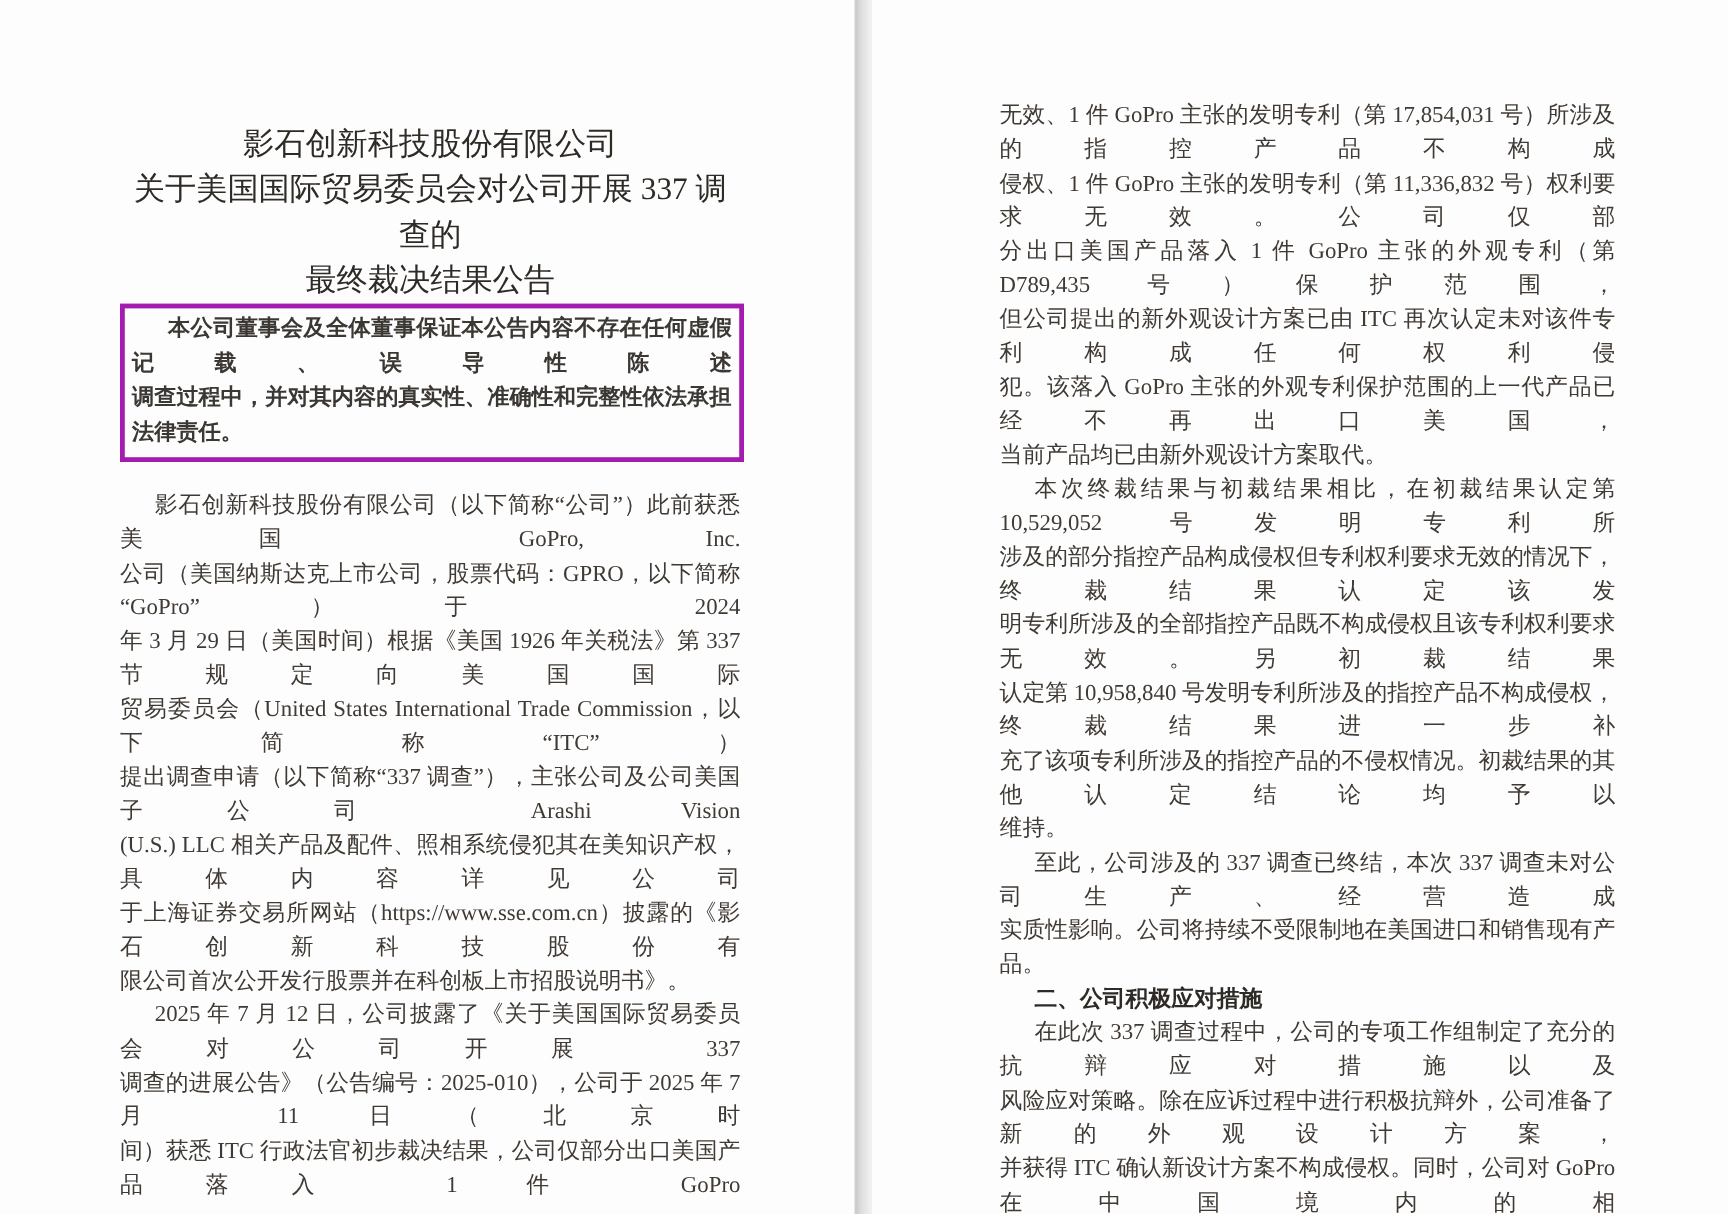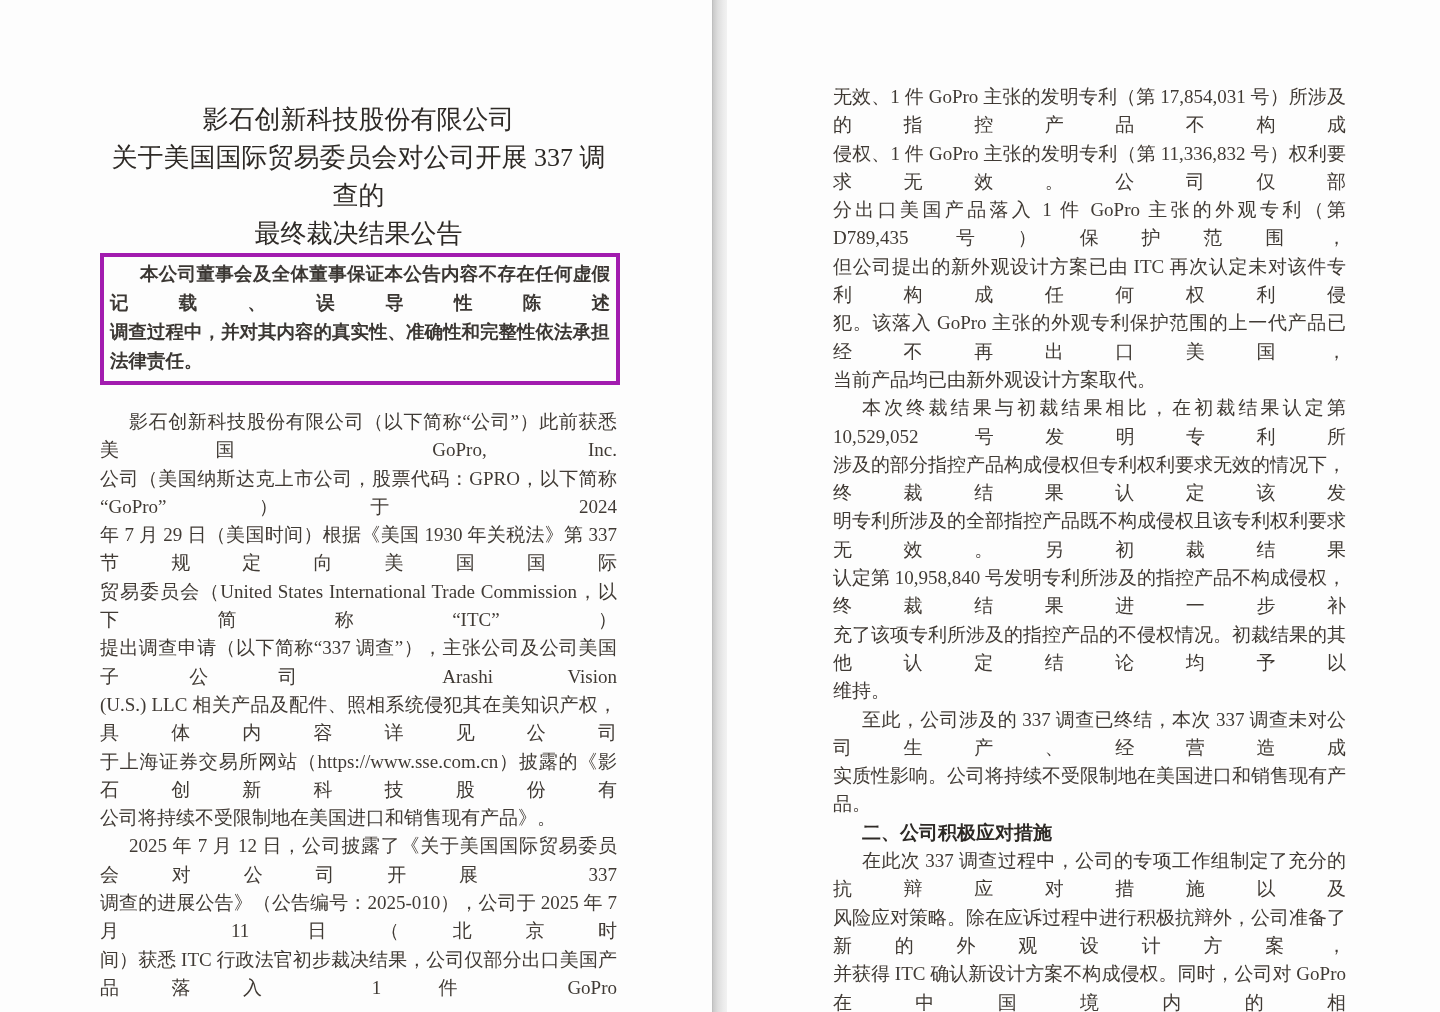--- a/index.html
+++ b/index.html
@@ -119,26 +119,26 @@
       </div>
 
       <div class="declaration">
         <div class="decl-line indent">本公司董事会及全体董事保证本公告内容不存在任何虚假记载、误导性陈述</div>
         <div class="decl-line last">调查过程中，并对其内容的真实性、准确性和完整性依法承担法律责任。</div>
       </div>
 
       <div class="bodytext left-body">
           <div class="bline just indent">影石创新科技股份有限公司（以下简称“公司”）此前获悉美国 GoPro, Inc.</div>
           <div class="bline just">公司（美国纳斯达克上市公司，股票代码：GPRO，以下简称“GoPro”）于 2024</div>
-          <div class="bline just">年 7 月 29 日（美国时间）根据《美国 1930 年关税法》第 337 节规定向美国国际</div>
+          <div class="bline just">年 3 月 29 日（美国时间）根据《美国 1926 年关税法》第 337 节规定向美国国际</div>
           <div class="bline just">贸易委员会（United States International Trade Commission，以下简称“ITC”）</div>
           <div class="bline just">提出调查申请（以下简称“337 调查”），主张公司及公司美国子公司 Arashi Vision</div>
           <div class="bline just">(U.S.) LLC 相关产品及配件、照相系统侵犯其在美知识产权，具体内容详见公司</div>
           <div class="bline just">于上海证券交易所网站（https://www.sse.com.cn）披露的《影石创新科技股份有</div>
-          <div class="bline leftal">公司将持续不受限制地在美国进口和销售现有产品》。</div>
+          <div class="bline leftal">限公司首次公开发行股票并在科创板上市招股说明书》。</div>
           <div class="bline just indent">2025 年 7 月 12 日，公司披露了《关于美国国际贸易委员会对公司开展 337</div>
           <div class="bline just">调查的进展公告》（公告编号：2025-010），公司于 2025 年 7 月 11 日（北京时</div>
           <div class="bline just">间）获悉 ITC 行政法官初步裁决结果，公司仅部分出口美国产品落入 1 件 GoPro</div>
         </div>
 
     </div>
   </div>
 
   <div class="page-divider"></div>
 

